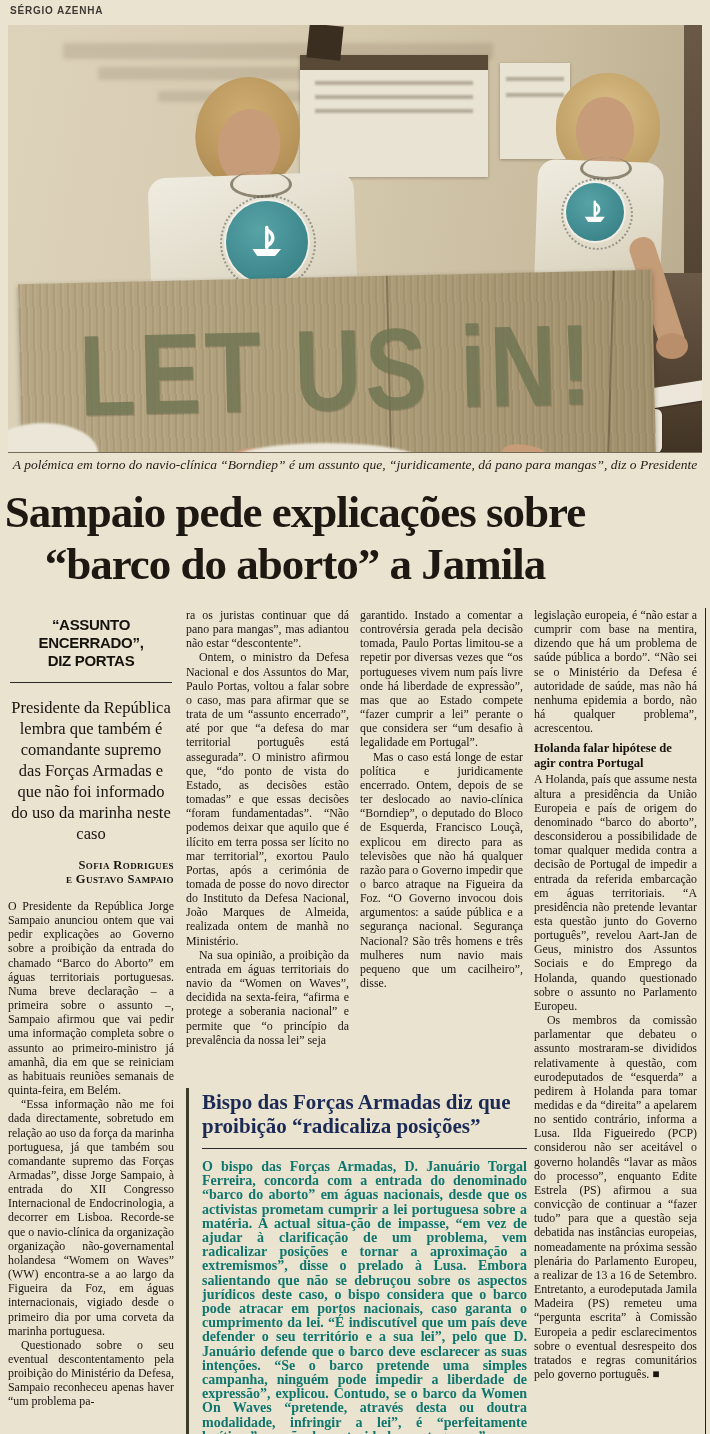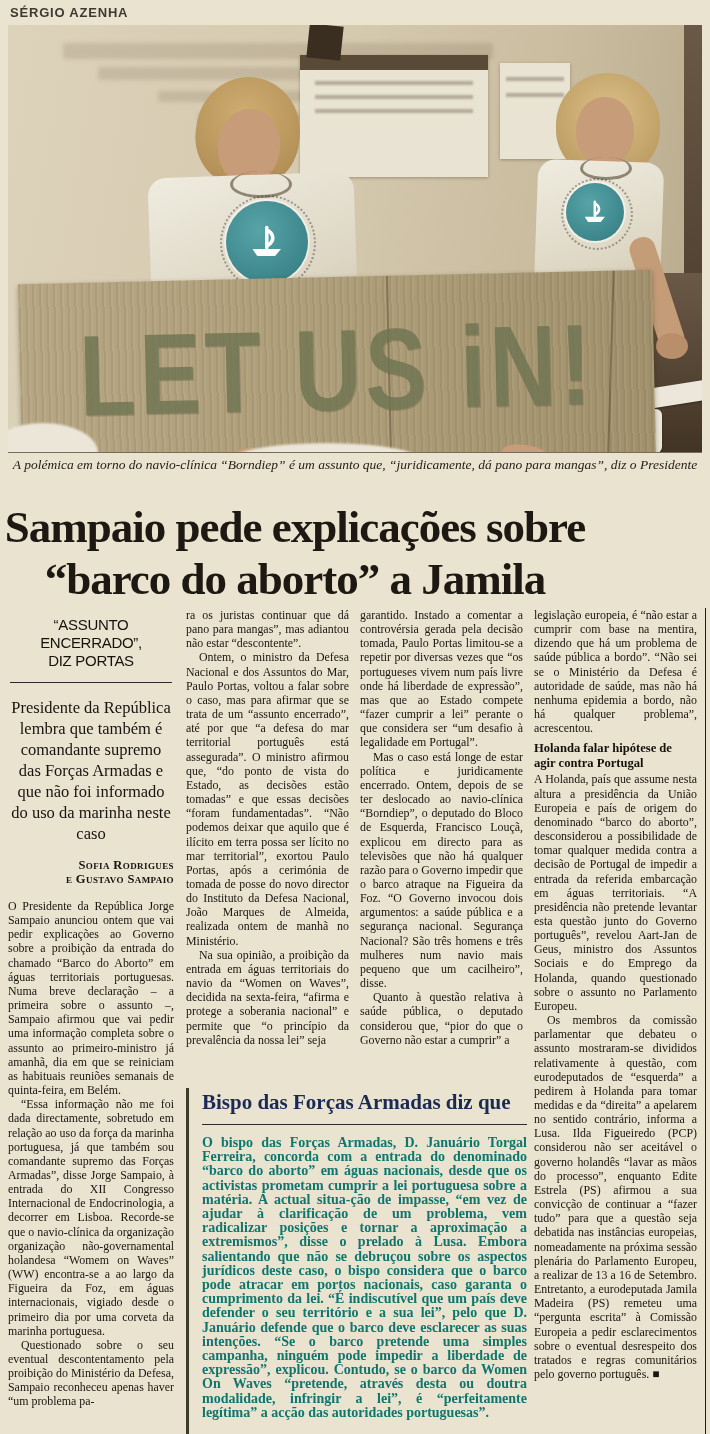--- a/index.html
+++ b/index.html
@@ -1,20 +1,20 @@
 <!DOCTYPE html>
 <html lang="pt"><head>
 <meta charset="utf-8">
 <style>
   html,body{margin:0;padding:0;}
   body{width:710px;height:1434px;position:relative;background:#eae3d0;
        font-family:"Liberation Serif",serif;color:#1d1913;overflow:hidden;}
   
   .credit{position:absolute;top:5px;left:10px;font-family:"Liberation Sans",sans-serif;
-          font-size:13px;font-weight:bold;letter-spacing:.8px;color:#3e3a33;}
+          font-size:10px;font-weight:bold;letter-spacing:.8px;color:#3e3a33;}
   
   .photo{position:absolute;left:8px;top:25px;width:694px;height:427px;overflow:hidden;
          background:linear-gradient(100deg,#ddd3bb 0%,#d5c9ae 45%,#cabda0 72%,#b7a98c 100%);
          border-bottom:1px solid #756c5a;}
   .ghostrow{position:absolute;background:rgba(92,76,54,.16);filter:blur(2px);border-radius:2px;}
   .poster{position:absolute;background:#e9e3d3;box-shadow:0 1px 3px rgba(60,45,25,.35);}
   .poster .bar{position:absolute;left:0;top:0;right:0;height:15px;background:#594a38;}
   .poster .ln{position:absolute;left:8%;right:8%;height:4px;background:rgba(80,65,45,.35);filter:blur(1px);}
   .darkstrip{position:absolute;background:linear-gradient(180deg,#6b5947,#423424);}
   .hair{position:absolute;border-radius:50% 50% 45% 45%;}
@@ -37,31 +37,31 @@
   .signtext{font-family:"Liberation Sans",sans-serif;font-weight:bold;font-size:92px;
             letter-spacing:4px;color:#6e7452;opacity:.82;transform:scaleY(1.25);
             text-shadow:1px 1px 0 rgba(55,50,30,.25);white-space:nowrap;}
   .hand{position:absolute;background:#c79c78;border-radius:45%;}
   .blob{position:absolute;background:#ebe6d8;border-radius:50%;filter:blur(1px);}
   .wallitem{position:absolute;background:#3a2e20;}
   
   .caption{position:absolute;top:457px;left:8px;width:694px;text-align:center;
            font-style:italic;font-size:13.5px;color:#201b14;}
   
-  .headline{position:absolute;top:501px;left:0;width:590px;text-align:center;
+  .headline{position:absolute;top:486px;left:0;width:590px;text-align:center;
             font-weight:bold;font-size:45px;line-height:52px;color:#1e1812;letter-spacing:-1px;}
   
   .col{position:absolute;top:608px;height:826px;overflow:hidden;text-align:justify;}
   .c1{left:8px;width:166px;}
   .c2{left:186px;width:163px;height:478px;}
   .c3{left:360px;width:163px;height:478px;}
   .c4{left:534px;width:163px;font-family:Liberation Serif, serif;}
   .body p{margin:0;font-size:11.9px;line-height:14.15px;color:#191510;}
   .body p + p{text-indent:13px;}
-  .kicker{font-family:"Liberation Sans",sans-serif;font-weight:normal;font-size:15px;
+  .kicker{font-family:"Liberation Sans",sans-serif;font-weight:bold;font-size:15px;
           line-height:18px;text-align:center;letter-spacing:-.3px;color:#15120e;margin-top:8px;}
   .kickrule{border:none;border-top:1px solid #2b2b2b;margin:12px 2px 14px 2px;}
   .standfirst{font-size:16.5px;line-height:21px;text-align:center;color:#181410;margin:0 0 14px 0;}
   .byline{font-variant:small-caps;font-weight:bold;font-size:12.5px;line-height:14px;
           text-align:right;letter-spacing:.4px;color:#15120e;margin-bottom:13px;}
   .subhead{font-weight:bold;font-size:12.6px;line-height:14.5px;text-align:left;
            color:#15110d;margin:6px 0 2px 0;}
   .rightrule{position:absolute;left:705px;top:608px;width:1px;height:826px;background:#23201c;}
   
   .box{position:absolute;left:186px;top:1088px;width:341px;height:346px;overflow:hidden;
@@ -166,21 +166,20 @@
 
 <div class="col c2 body">
     <p>ra os juristas continuar que dá pano para mangas”, mas adiantou não estar “descontente”.</p>
     <p>Ontem, o ministro da Defesa Nacional e dos Assuntos do Mar, Paulo Portas, voltou a falar sobre o caso, mas para afirmar que se trata de um “assunto encerrado”, até por que “a defesa do mar territorial português está assegurada”. O ministro afirmou que, “do ponto de vista do Estado, as decisões estão tomadas” e que essas decisões “foram fundamentadas”. “Não podemos deixar que aquilo que é ilícito em terra possa ser lícito no mar territorial”, exortou Paulo Portas, após a cerimónia de tomada de posse do novo director do Instituto da Defesa Nacional, João Marques de Almeida, realizada ontem de manhã no Ministério.</p>
     <p>Na sua opinião, a proibição da entrada em águas territoriais do navio da “Women on Waves”, decidida na sexta-feira, “afirma e protege a soberania nacional” e permite que “o princípio da prevalência da nossa lei” seja</p>
   </div>
 
 <div class="col c3 body">
     <p>garantido. Instado a comentar a controvérsia gerada pela decisão tomada, Paulo Portas limitou-se a repetir por diversas vezes que “os portugueses vivem num país livre onde há liberdade de expressão”, mas que ao Estado compete “fazer cumprir a lei” perante o que considera ser “um desafio à legalidade em Portugal”.</p>
     <p>Mas o caso está longe de estar política e juridicamente encerrado. Ontem, depois de se ter deslocado ao navio-clínica “Borndiep”, o deputado do Bloco de Esquerda, Francisco Louçã, explicou em directo para as televisões que não há qualquer razão para o Governo impedir que o barco atraque na Figueira da Foz. “O Governo invocou dois argumentos: a saúde pública e a segurança nacional. Segurança Nacional? São três homens e três mulheres num navio mais pequeno que um cacilheiro”, disse.</p>
-    <p>Quanto à questão relativa à saúde pública, o deputado considerou que, “pior do que o Governo não estar a cumprir” a</p>
   </div>
 
 <div class="col c4">
   <div class="body">
       <p>legislação europeia, é “não estar a cumprir com base na mentira, dizendo que há um problema de saúde pública a bordo”. “Não sei se o Ministério da Defesa é autoridade de saúde, mas não há nenhuma epidemia a bordo, não há qualquer problema”, acrescentou.</p>
     </div>
   <div class="subhead">
     <div>Holanda falar hipótese de</div>
     <div>agir contra Portugal</div>
   </div>
@@ -188,18 +187,19 @@
       <p>A Holanda, país que assume nesta altura a presidência da União Europeia e país de origem do denominado “barco do aborto”, desconsiderou a possibilidade de tomar qualquer medida contra a decisão de Portugal de impedir a entrada da referida embarcação em águas territoriais. “A presidência não pretende levantar esta questão junto do Governo português”, revelou Aart-Jan de Geus, ministro dos Assuntos Sociais e do Emprego da Holanda, quando questionado sobre o assunto no Parlamento Europeu.</p>
       <p>Os membros da comissão parlamentar que debateu o assunto mostraram-se divididos relativamente à questão, com eurodeputados de “esquerda” a pedirem à Holanda para tomar medidas e da “direita” a apelarem no sentido contrário, informa a Lusa. Ilda Figueiredo (PCP) considerou não ser aceitável o governo holandês “lavar as mãos do processo”, enquanto Edite Estrela (PS) afirmou a sua convicção de continuar a “fazer tudo” para que a questão seja debatida nas instâncias europeias, nomeadamente na próxima sessão plenária do Parlamento Europeu, a realizar de 13 a 16 de Setembro. Entretanto, a eurodeputada Jamila Madeira (PS) remeteu uma “pergunta escrita” à Comissão Europeia a pedir esclarecimentos sobre o eventual desrespeito dos tratados e regras comunitários pelo governo português. ■</p>
     </div>
 </div>
 
 <div class="rightrule"></div>
 
 <div class="box">
   <div class="boxtitle">
     <div>Bispo das Forças Armadas diz que</div>
+    <div>proibição “radicaliza posições”</div>
   </div>
   <hr class="boxrule">
   <div class="boxbody">
       <p>O bispo das Forças Armadas, D. Januário Torgal Ferreira, concorda com a entrada do denominado “barco do aborto” em águas nacionais, desde que os activistas prometam cumprir a lei portuguesa sobre a matéria. A actual situa-ção de impasse, “em vez de ajudar à clarificação de um problema, vem radicalizar posições e tornar a aproximação a extremismos”, disse o prelado à Lusa. Embora salientando que não se debruçou sobre os aspectos jurídicos deste caso, o bispo considera que o barco pode atracar em portos nacionais, caso garanta o cumprimento da lei. “É indiscutível que um país deve defender o seu território e a sua lei”, pelo que D. Januário defende que o barco deve esclarecer as suas intenções. “Se o barco pretende uma simples campanha, ninguém pode impedir a liberdade de expressão”, explicou. Contudo, se o barco da Women On Waves “pretende, através desta ou doutra modalidade, infringir a lei”, é “perfeitamente legítima” a acção das autoridades portuguesas”.</p>
     </div>
 </div>
 
 </body></html>

